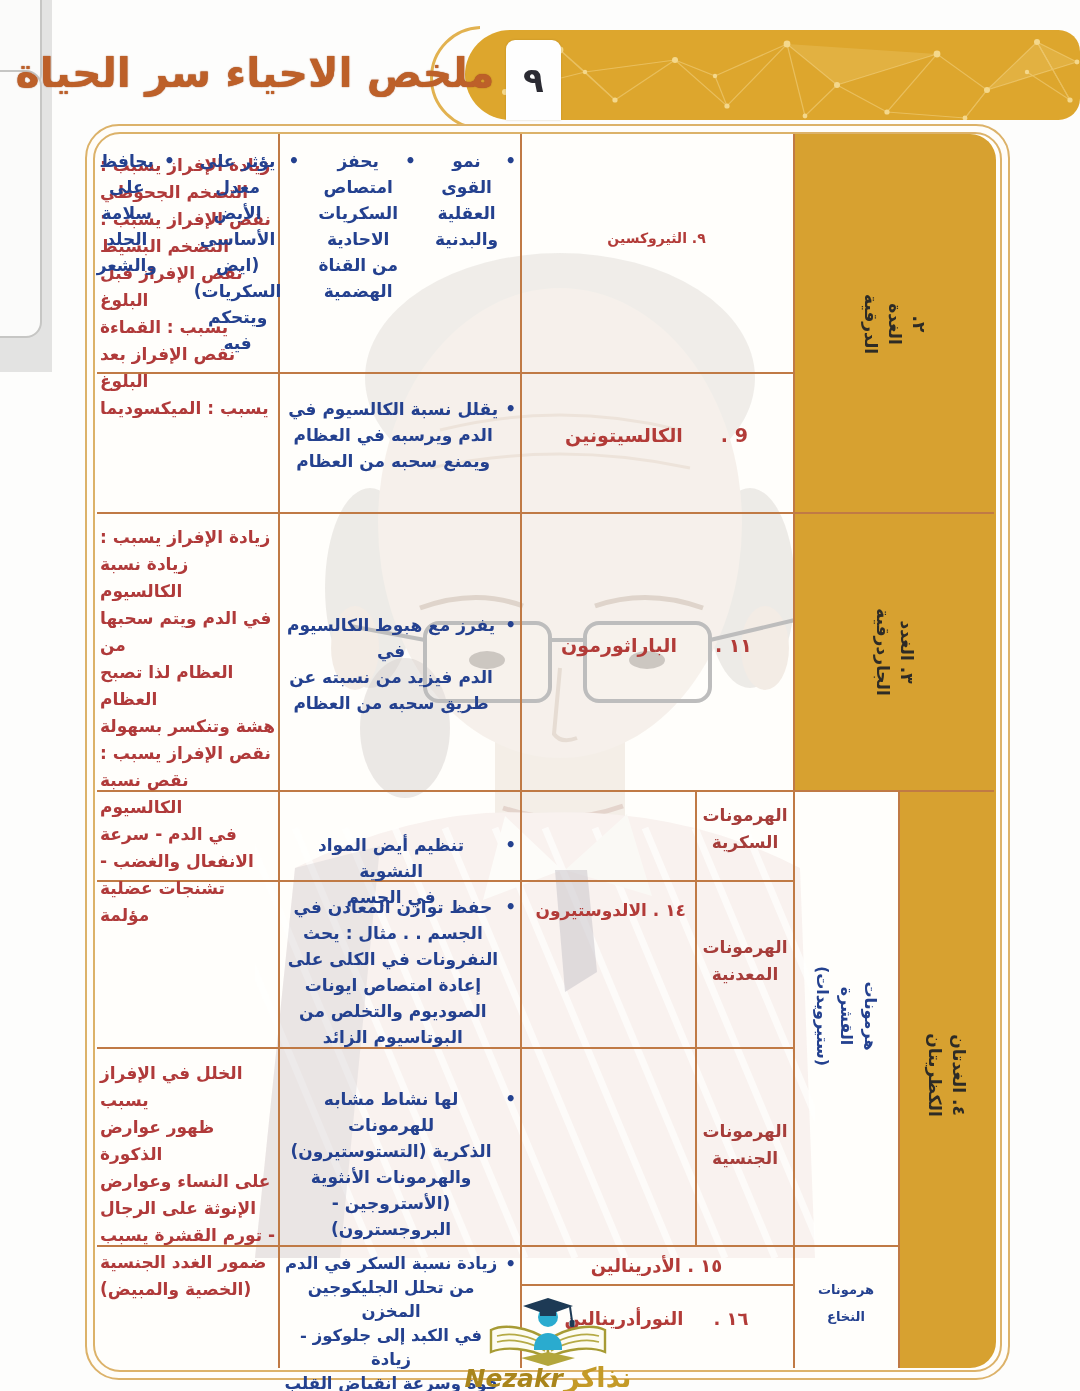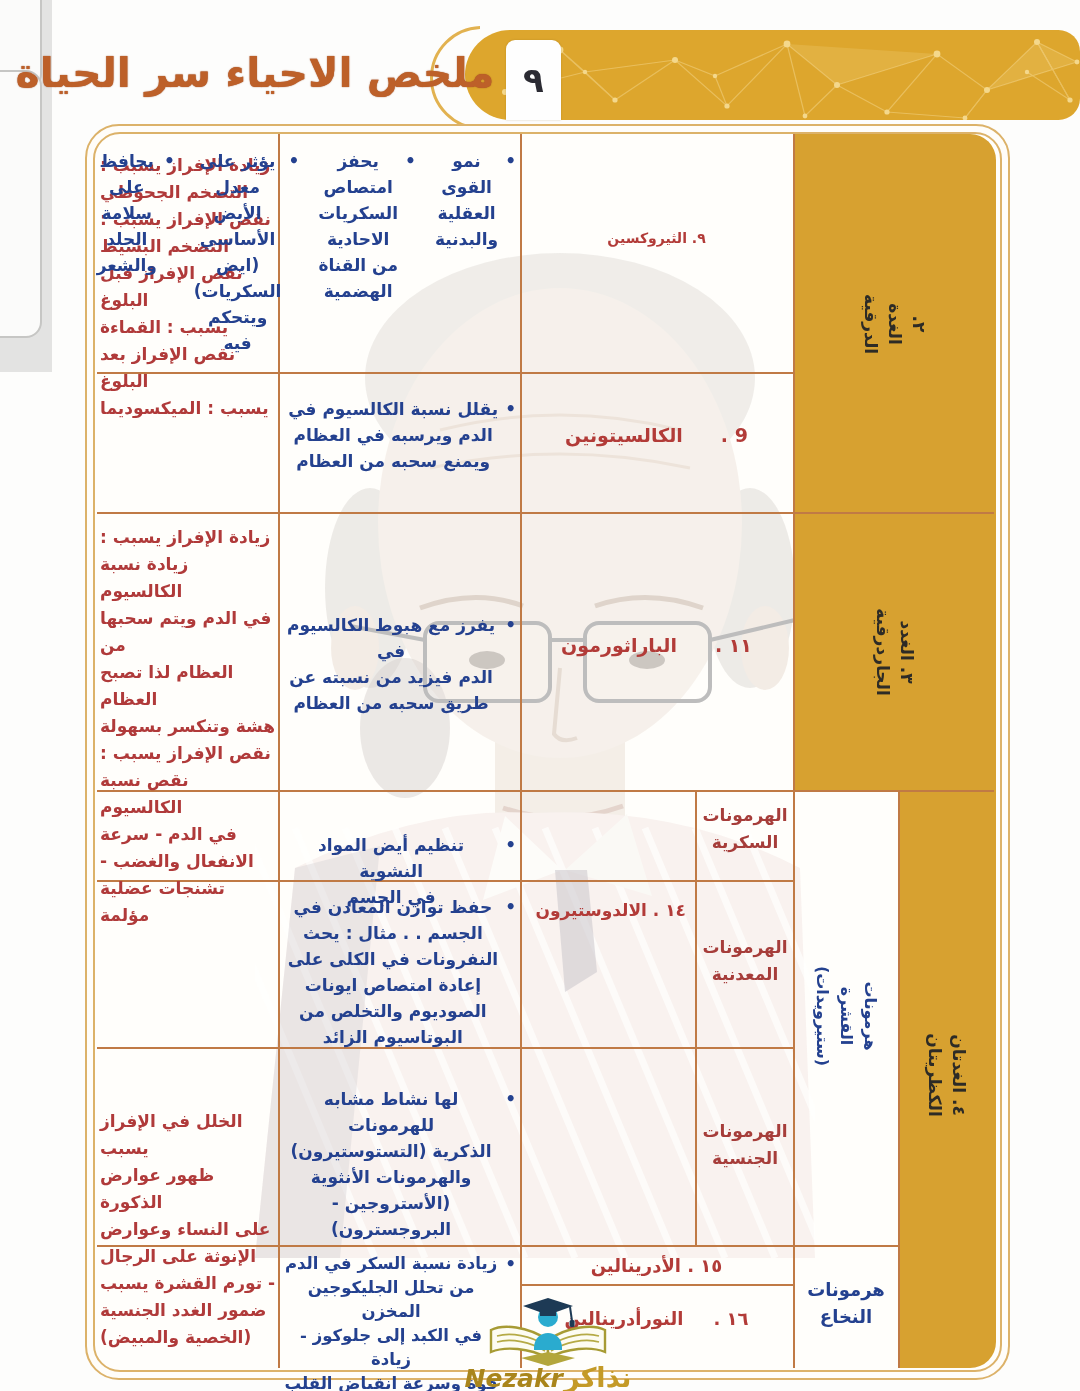--- a/index.html
+++ b/index.html
@@ -59,21 +59,21 @@
   
   .red-block{position:absolute;direction:rtl;white-space:pre-line;text-align:left;color:#b03a3a;font-weight:bold;font-size:17px;line-height:27px;}
   .blue-cell{position:absolute;direction:rtl;display:flex;flex-direction:row;gap:19px;}
   .bullet{display:flex;direction:rtl;gap:7px;color:#24418f;font-weight:bold;font-size:17px;line-height:26px;}
   .bullet::before{content:"•";flex:0 0 auto;color:#24418f;font-size:17px;}
   .bullet span{flex:1;white-space:pre-line;text-align:center;}
   .hname{position:absolute;direction:rtl;color:#b23b38;font-weight:bold;font-size:14px;line-height:28px;text-align:center;}
   .hname.right{text-align:right;white-space:pre-line;}
   .hsplit{position:absolute;display:flex;direction:rtl;justify-content:center;gap:38px;color:#b23b38;font-weight:bold;font-size:19px;}
   .cat{position:absolute;direction:rtl;white-space:pre-line;text-align:center;color:#a63d3a;font-weight:bold;font-size:17px;line-height:27px;}
-  .subcat{position:absolute;direction:rtl;white-space:pre-line;text-align:center;color:#24418f;font-weight:bold;font-size:18px;line-height:27px;}
+  .subcat{position:absolute;direction:rtl;white-space:pre-line;text-align:center;color:#24418f;font-weight:bold;font-size:13px;line-height:27px;}
   .vlabel{position:absolute;width:0;height:0;}
   .vlabel > span{
     position:absolute;transform:translate(-50%,-50%) rotate(90deg);transform-origin:center;
     direction:rtl;white-space:pre-line;text-align:center;font-weight:bold;font-size:17px;line-height:24px;color:#2d2b26;
   }
   .vlabel.blue > span{color:#24418f;font-size:16px;}
 
   
   .watermark{position:absolute;left:255px;top:168px;opacity:.45;filter:blur(.5px);}
 
@@ -293,21 +293,21 @@
 النفرونات في الكلى على
 إعادة امتصاص ايونات
 الصوديوم والتخلص من
 البوتاسيوم الزائد</span>
         </div>
     </div>
     <div class="hname right" style="left:524px;top:896px;width:162px;font-size:17px;">١٤ . الالدوستيرون</div>
     <div class="cat" style="left:697px;top:934px;width:96px;">الهرمونات
 المعدنية</div>
 
-    <div class="red-block" style="left:100px;top:1060px;width:176px;margin-top:48px;">الخلل في الإفراز يسبب
+    <div class="red-block" style="left:100px;top:1060px;width:176px;">الخلل في الإفراز يسبب
 ظهور عوارض الذكورة
 على النساء وعوارض
 الإنوثة على الرجال
 - تورم القشرة يسبب
 ضمور الغدد الجنسية
 (الخصية والمبيض)</div>
     <div class="blue-cell" style="left:284px;top:1086px;width:232px;">
       <div class="bullet">
           <span>لها نشاط مشابه للهرمونات
 الذكرية (التستوستيرون)

